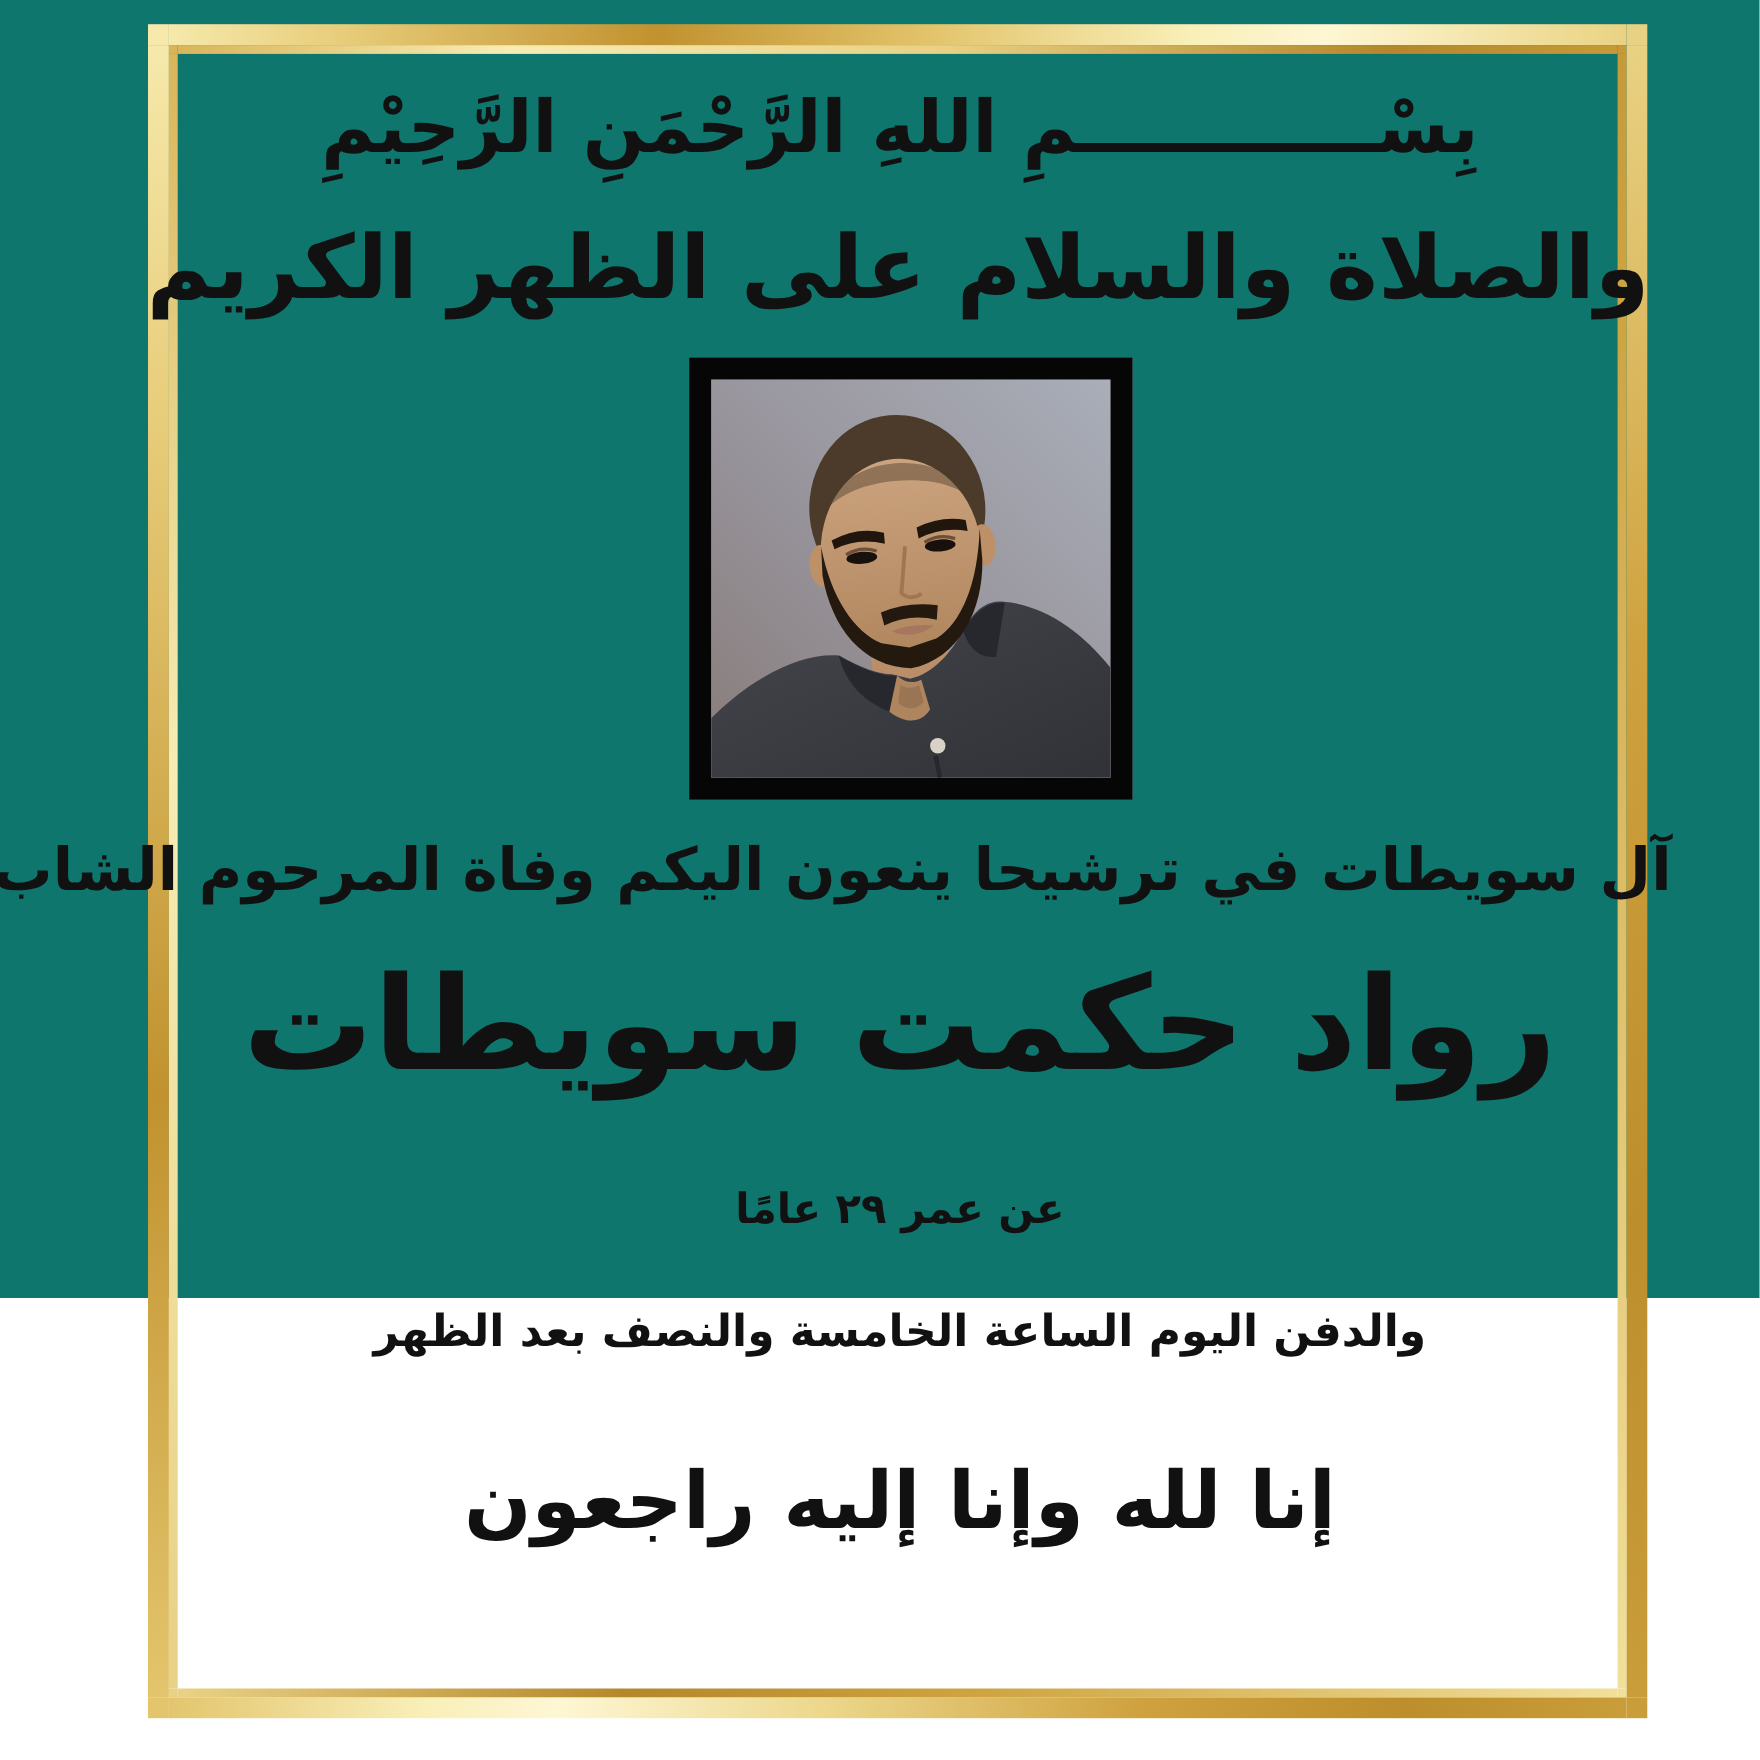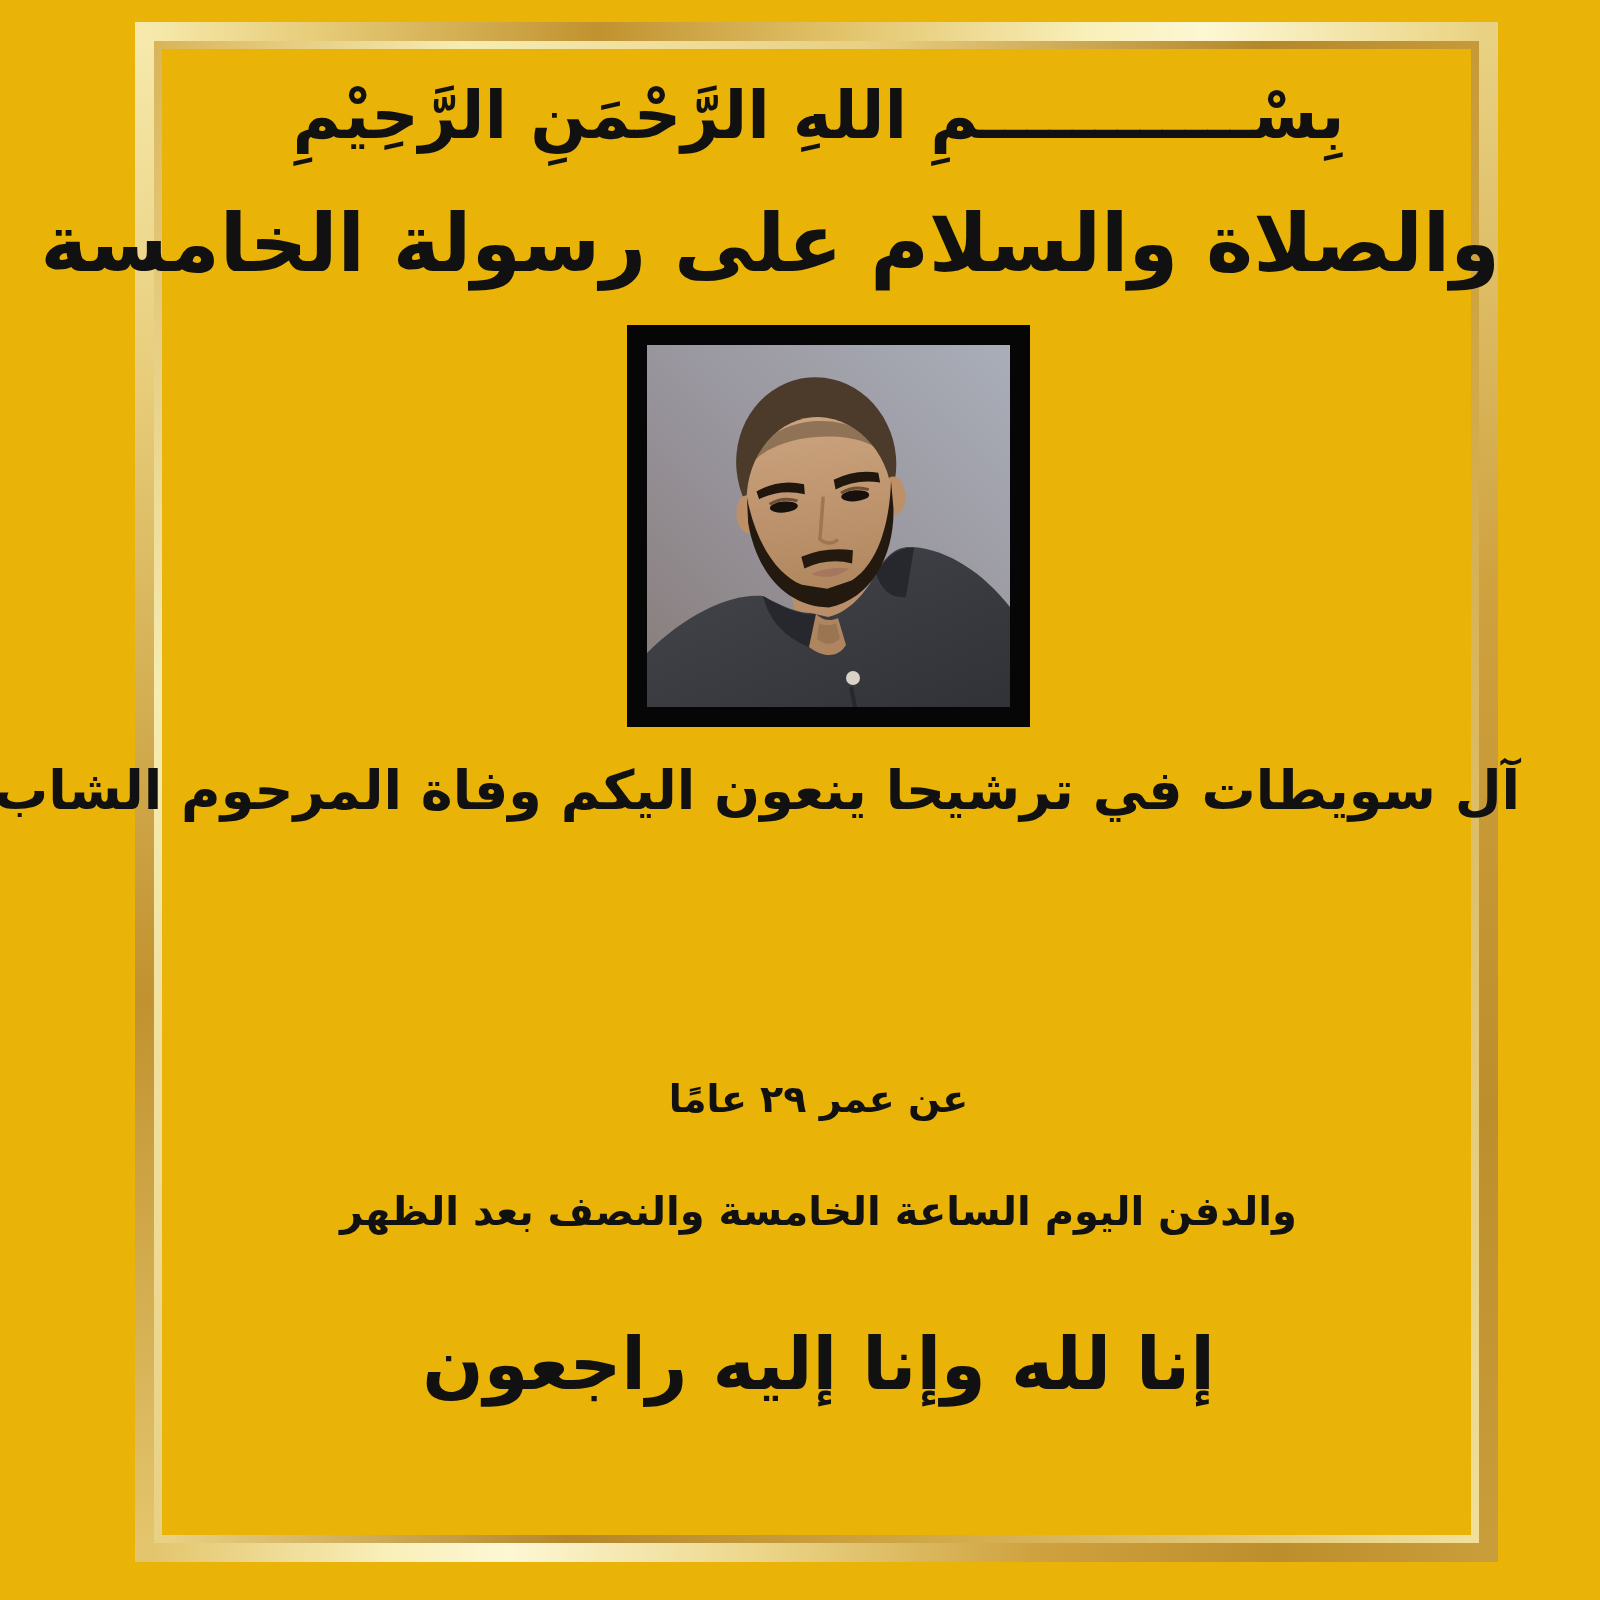--- a/index.html
+++ b/index.html
@@ -7,22 +7,22 @@
     padding: 0;
     background: #ffffff;
     width: 1600px;
     height: 1600px;
     overflow: hidden;
     font-family: "DejaVu Sans", sans-serif;
   }
   .canvas {
     position: relative;
     width: 1600px;
-    height: 1600px;
-    background: #eab308;
+    height: 1180px;
+    background: #0f766e;
   }
   
   .gold-frame {
     position: absolute;
     left: 135px;
     top: 22px;
     width: 1363px;
     height: 1540px;
     box-sizing: border-box;
     border: 19px solid transparent;
@@ -75,21 +75,21 @@
 <body>
 
 <div class="canvas">
 
   <div class="gold-frame">
     <div class="gold-frame-inner"></div>
   </div>
 
   <div class="line basmala">بِسْــــــــــــمِ اللهِ الرَّحْمَنِ الرَّحِيْمِ</div>
 
-  <div class="line salutation">والصلاة والسلام على رسولة الخامسة</div>
+  <div class="line salutation">والصلاة والسلام على الظهر الكريم</div>
 
   <div class="photo-frame">
     <svg width="363" height="362" viewBox="0 0 363 362" xmlns="http://www.w3.org/2000/svg">
       <defs>
         <linearGradient id="bgGrad" x1="0" y1="1" x2="1" y2="0">
           <stop offset="0" stop-color="#877c79"></stop>
           <stop offset="0.45" stop-color="#97939b"></stop>
           <stop offset="1" stop-color="#a9aeb8"></stop>
         </linearGradient>
         <linearGradient id="skinGrad" x1="0" y1="0" x2="0" y2="1">
@@ -144,20 +144,21 @@
 
         <path d="M149,210 Q174,202 201,208 L199,221 Q175,213 151,222 Z" fill="#23190f"></path>
 
         <path d="M157,228 Q176,222 196,226 Q177,238 157,228 Z" fill="#a6765f"></path>
       </g>
     </svg>
   </div>
 
   <div class="line announcement">آل سويطات في ترشيحا  ينعون اليكم وفاة المرحوم الشاب</div>
 
+  <div class="line deceased">رواد حكمت سويطات</div>
 
   <div class="line age">عن عمر ٢٩ عامًا</div>
 
   <div class="line burial">والدفن اليوم الساعة الخامسة والنصف بعد الظهر</div>
 
   <div class="line istirja">إنا لله وإنا إليه راجعون</div>
 
 </div>
 
 </body></html>

